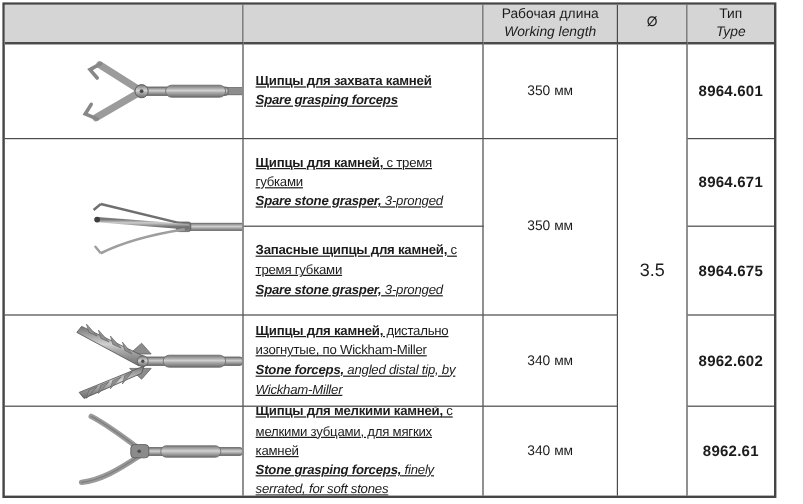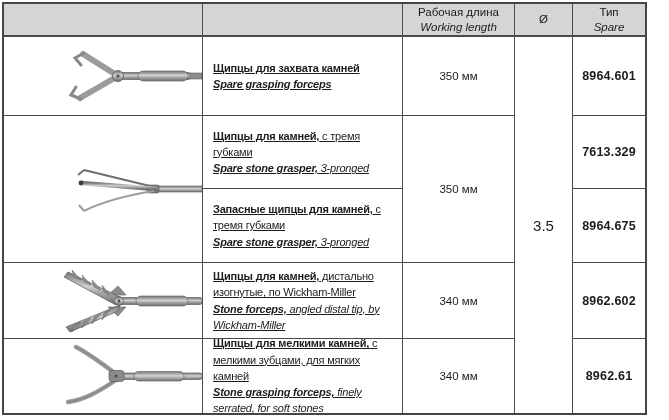--- a/index.html
+++ b/index.html
@@ -60,21 +60,21 @@
   <div class="cell hdr c2 r0"></div>
   <div class="cell hdr c3 r0">
     <span>Рабочая длина</span>
     <span class="it">Working length</span>
   </div>
   <div class="cell hdr c4 r0">
     <span>Ø</span>
   </div>
   <div class="cell hdr c5 r0 last-col">
     <span>Тип</span>
-    <span class="it">Spare</span>
+    <span class="it">Type</span>
   </div>
 
   <div class="cell imgcell c1 r1">
     <svg width="198" height="78" viewBox="0 0 198 78">
       <defs>
         <linearGradient id="gA" x1="0" y1="0" x2="0" y2="1">
           <stop offset="0" stop-color="#757575"></stop>
             <stop offset="0.45" stop-color="#d2d2d2"></stop>
           <stop offset="0.62" stop-color="#aaaaaa"></stop>
             <stop offset="1" stop-color="#6d6d6d"></stop>
@@ -131,21 +131,21 @@
   </div>
 
   <div class="cell desc c2 r2">
     <div><span class="ru-b">Щипцы для камней,</span><span> с тремя губками</span></div>
     <div><span class="en-b">Spare stone grasper,</span><span class="en-r"> 3-pronged</span></div>
   </div>
   <div class="cell ctr wl c3 r23">
       <span>350 мм</span>
     </div>
   <div class="cell ctr type c5 r2 last-col">
-      <span>7613.329</span>
+      <span>8964.671</span>
     </div>
 
   <div class="cell desc c2 r3">
     <div><span class="ru-b">Запасные щипцы для камней,</span><span> с тремя губками</span></div>
     <div><span class="en-b">Spare stone grasper,</span><span class="en-r"> 3-pronged</span></div>
   </div>
   <div class="cell ctr type c5 r3 last-col">
       <span>8964.675</span>
     </div>
 

